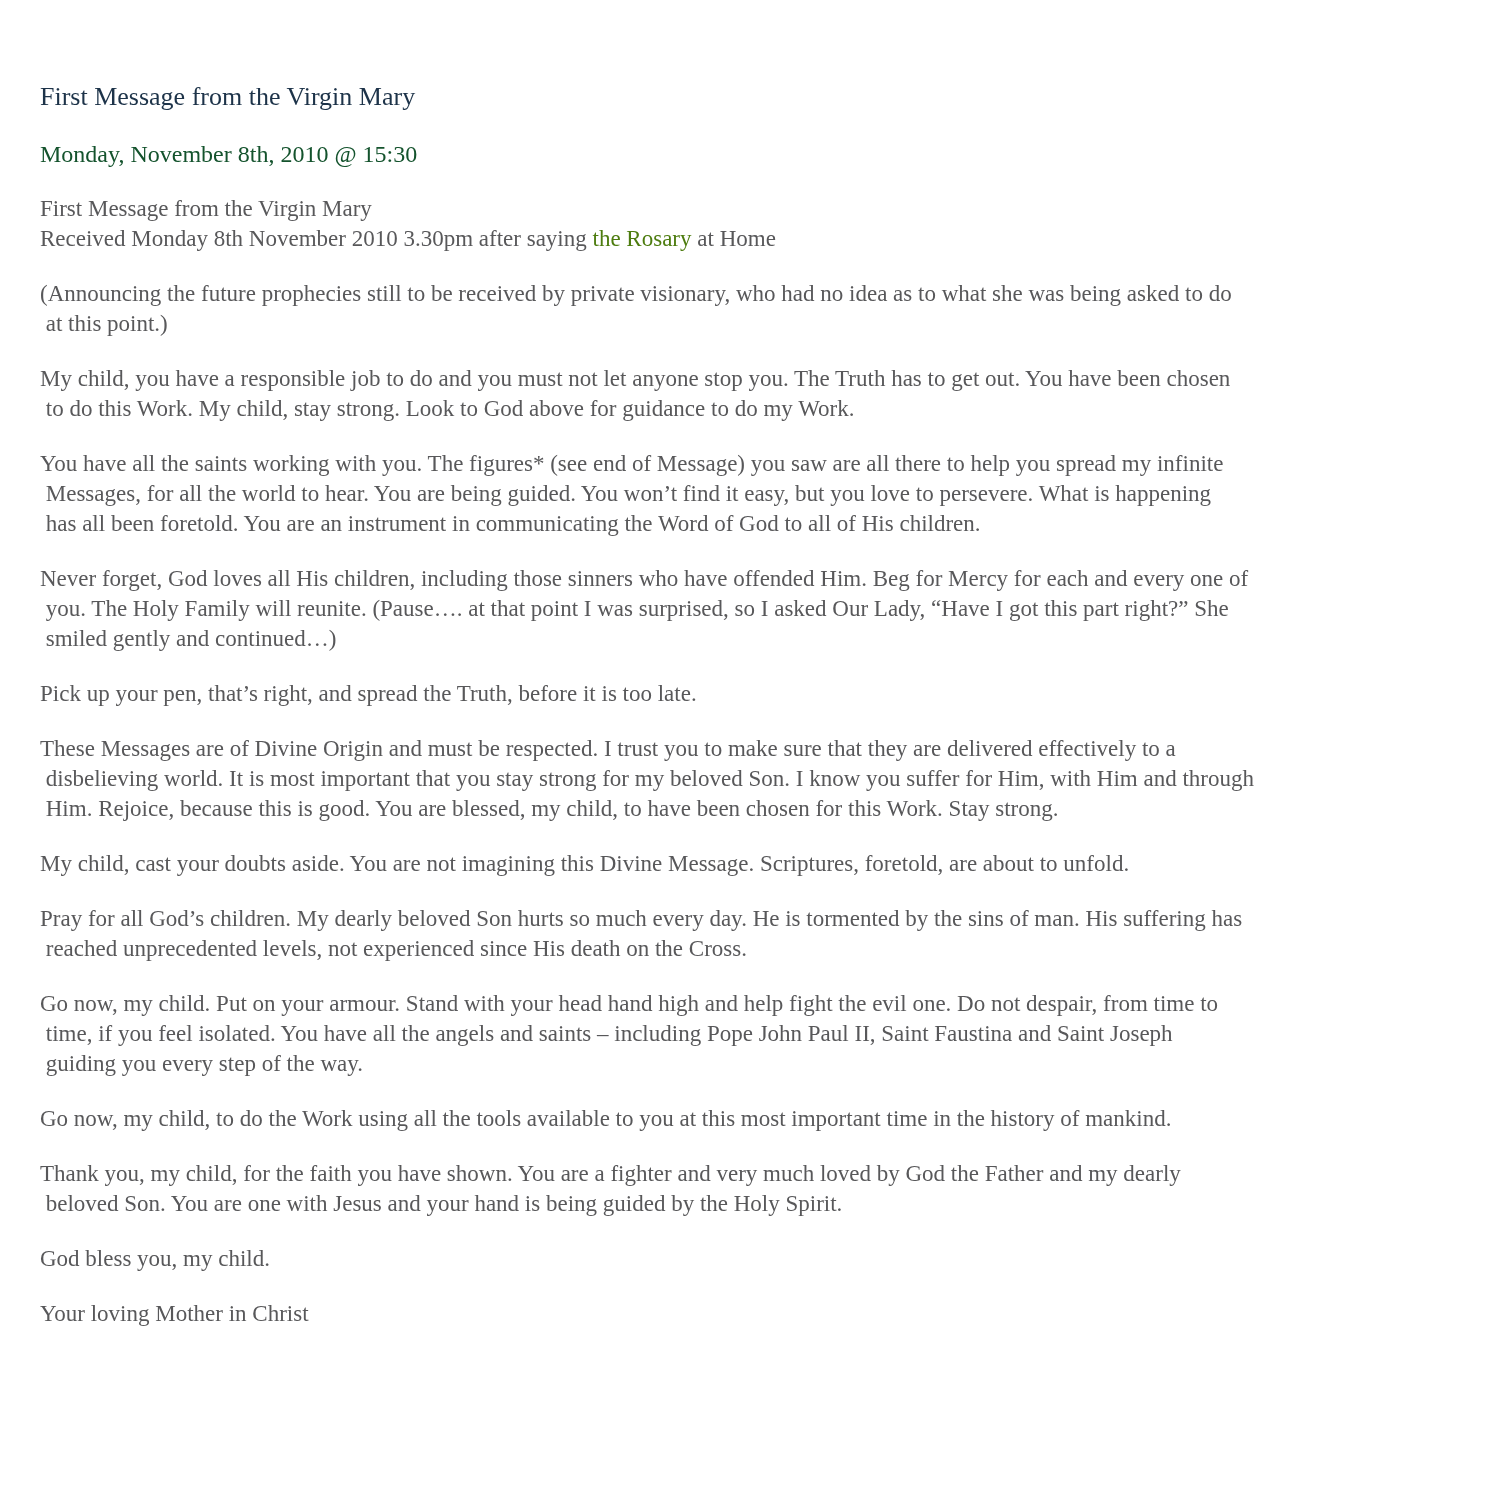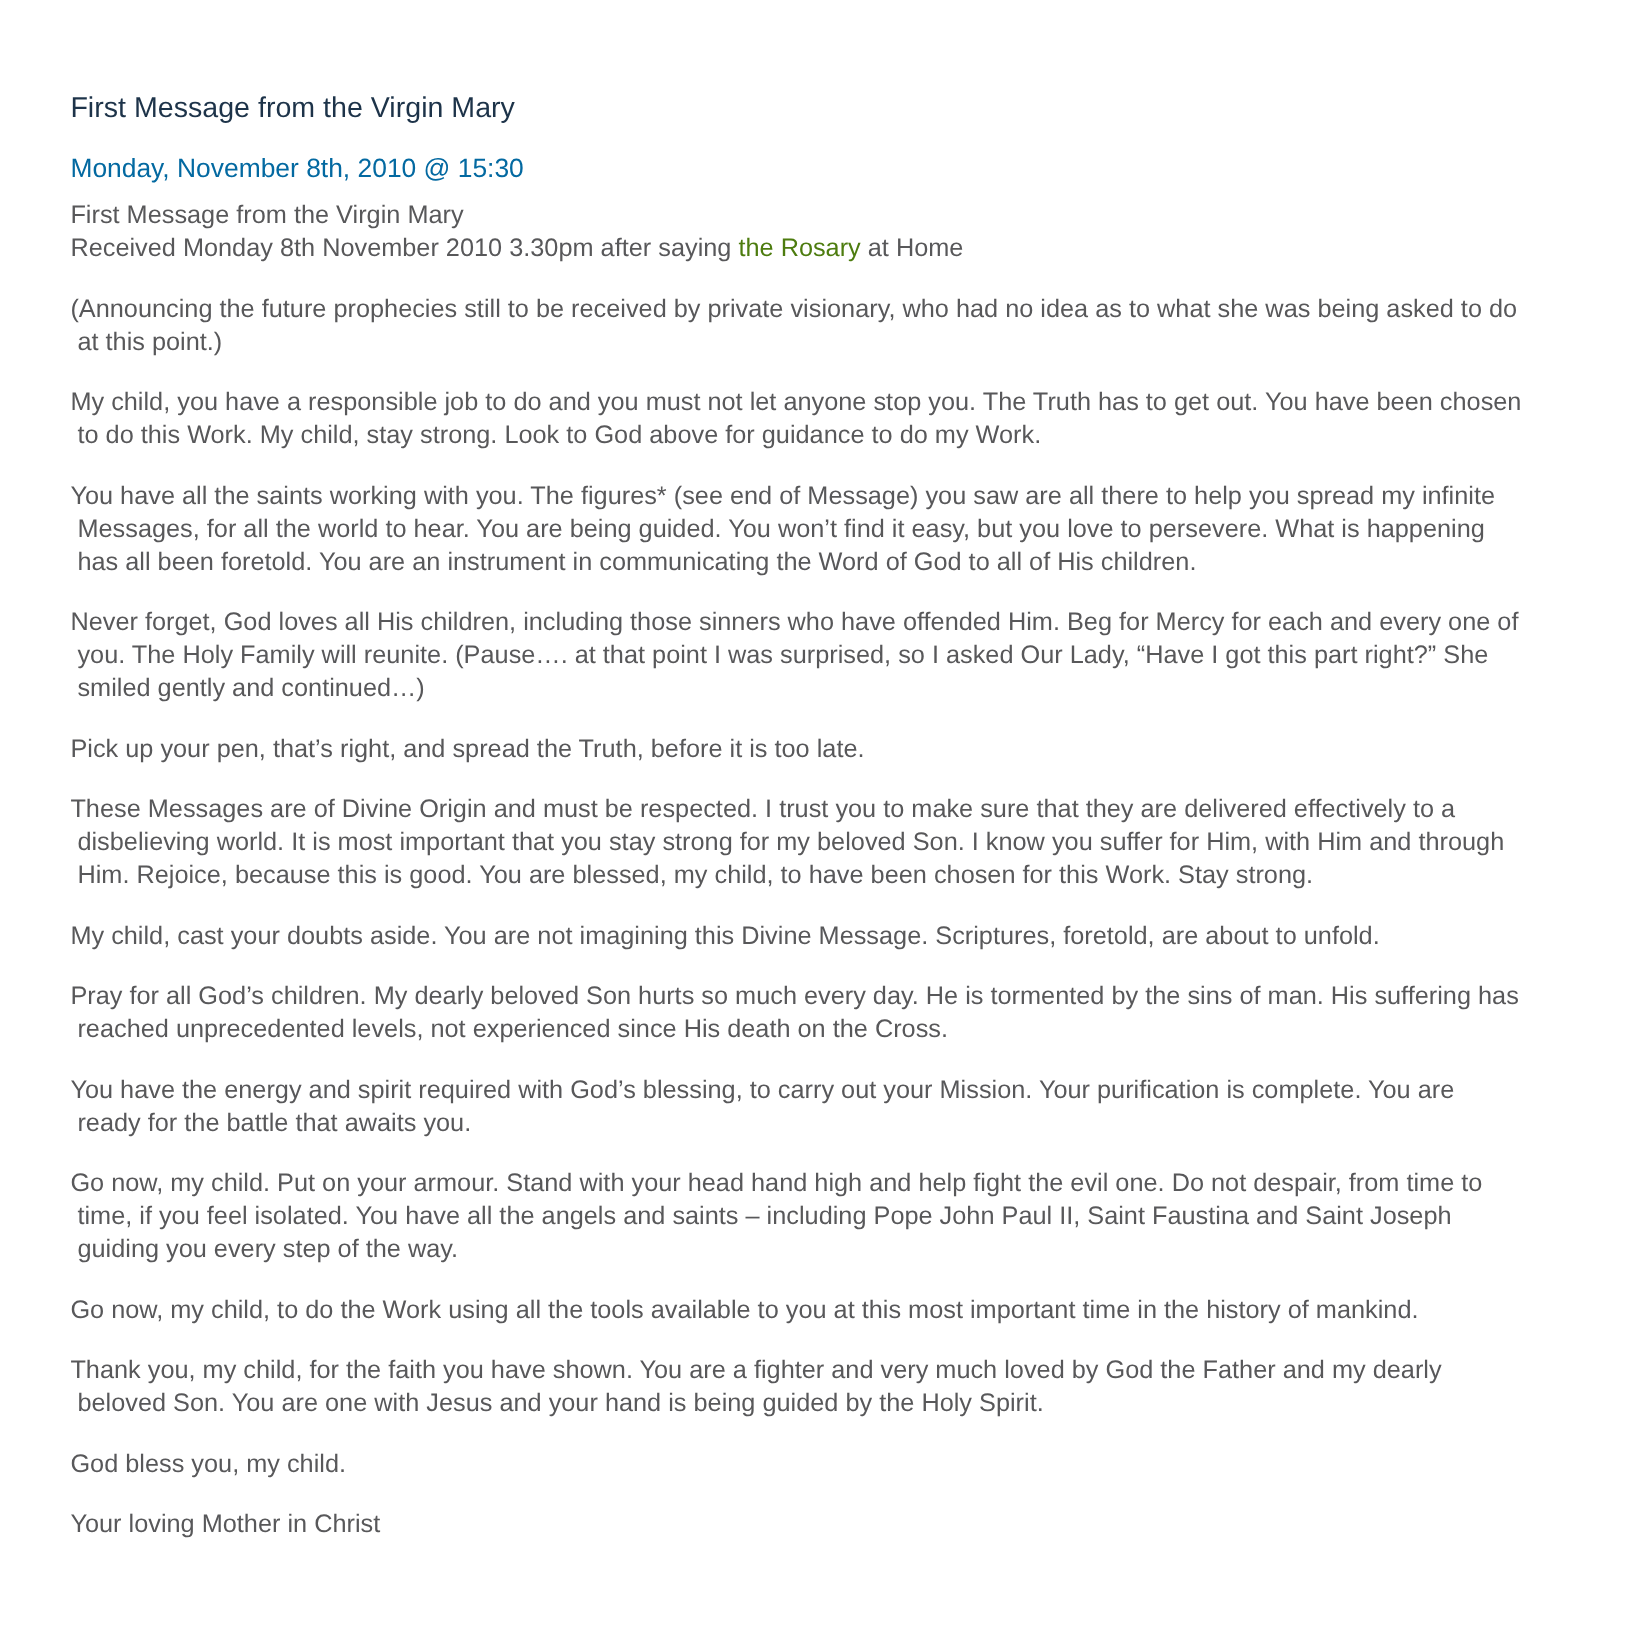--- a/index.html
+++ b/index.html
@@ -8,35 +8,36 @@
     background: #ffffff;
   }
   body {
     width: 1500px;
     height: 1500px;
     overflow: hidden;
     font-family: "Liberation Sans", "DejaVu Sans", sans-serif;
     -webkit-font-smoothing: antialiased;
   }
   .article {
-    padding: 80px 30px 0 64px;
+    padding: 80px 30px 0 40px;
     color: #58585a;
+    font-family: Liberation Serif, serif;
   }
   .page-title {
     font-size: 26px;
     font-weight: 400;
     line-height: 34px;
     color: #1d3349;
     margin: 0 0 25px 0;
   }
   .post-date {
     font-size: 24px;
     line-height: 30px;
-    color: #0369a1;
-    margin: 0 0 11px 0;
+    color: #14532d;
+    margin: 0 0 25px 0;
   }
   .para {
     font-size: 23px;
     line-height: 30px;
     margin: 0 0 25px 0;
     white-space: pre-wrap;
     color: #58585a;
   }
   .inline-link {
     color: #4d7c0f;
@@ -66,22 +67,20 @@
   <p class="para">Never forget, God loves all His children, including those sinners who have offended Him. Beg for Mercy for each and every one of
  you. The Holy Family will reunite. (Pause…. at that point I was surprised, so I asked Our Lady, “Have I got this part right?” She
  smiled gently and continued…)</p>
   <p class="para">Pick up your pen, that’s right, and spread the Truth, before it is too late.</p>
   <p class="para">These Messages are of Divine Origin and must be respected. I trust you to make sure that they are delivered effectively to a
  disbelieving world. It is most important that you stay strong for my beloved Son. I know you suffer for Him, with Him and through
  Him. Rejoice, because this is good. You are blessed, my child, to have been chosen for this Work. Stay strong.</p>
   <p class="para">My child, cast your doubts aside. You are not imagining this Divine Message. Scriptures, foretold, are about to unfold.</p>
   <p class="para">Pray for all God’s children. My dearly beloved Son hurts so much every day. He is tormented by the sins of man. His suffering has
  reached unprecedented levels, not experienced since His death on the Cross.</p>
-  <p class="para">You have the energy and spirit required with God’s blessing, to carry out your Mission. Your purification is complete. You are
- ready for the battle that awaits you.</p>
   <p class="para">Go now, my child. Put on your armour. Stand with your head hand high and help fight the evil one. Do not despair, from time to
  time, if you feel isolated. You have all the angels and saints – including Pope John Paul II, Saint Faustina and Saint Joseph
  guiding you every step of the way.</p>
   <p class="para">Go now, my child, to do the Work using all the tools available to you at this most important time in the history of mankind.</p>
   <p class="para">Thank you, my child, for the faith you have shown. You are a fighter and very much loved by God the Father and my dearly
  beloved Son. You are one with Jesus and your hand is being guided by the Holy Spirit.</p>
   <p class="para">God bless you, my child.</p>
   <p class="para">Your loving Mother in Christ</p>
 
 </div>

